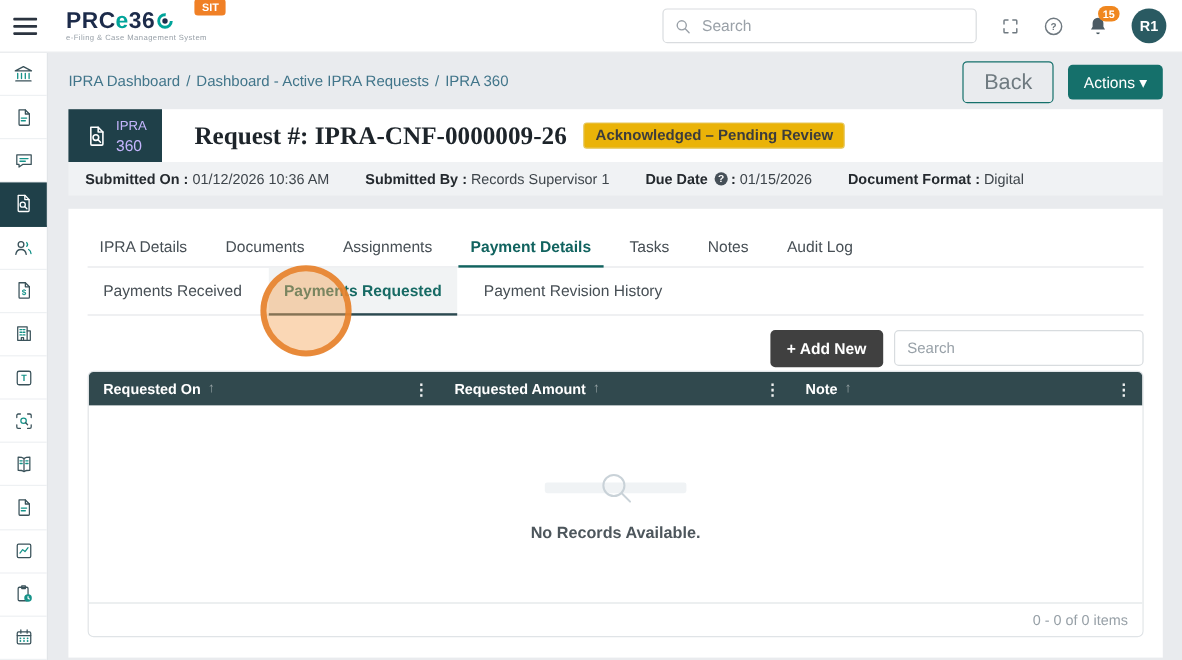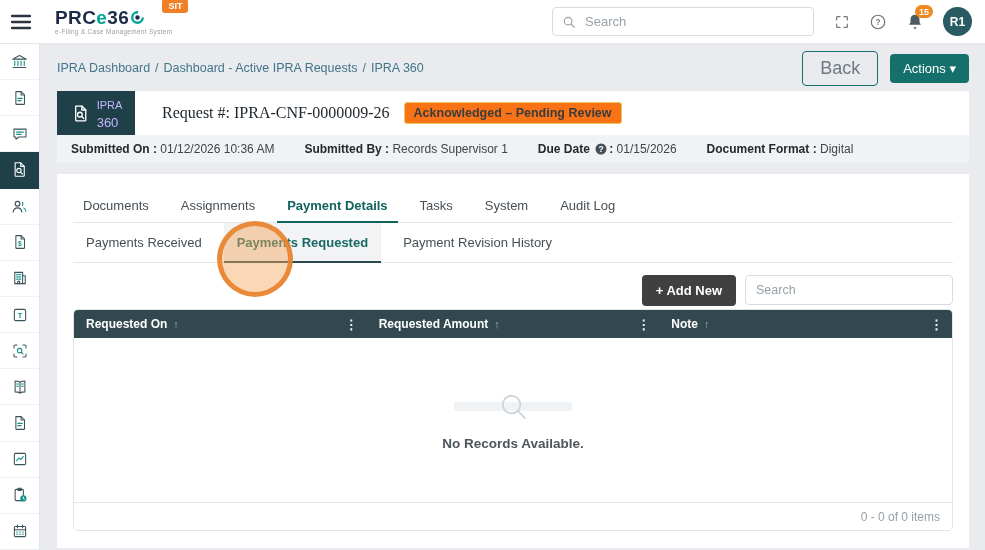--- a/index.html
+++ b/index.html
@@ -48,22 +48,22 @@
   .sep{margin:0 5px;color:#41758a;}
   .btn-back{border:1px solid #15706b;color:#6f7a80;background:transparent;border-radius:4px;
             padding:6px 17px;font-size:18px;cursor:pointer;font-family:"Liberation Sans",sans-serif;}
   .btn-actions{background:#15706b;color:#fff;border:none;border-radius:4px;padding:7px 13px;font-size:13px;
                margin-left:12px;cursor:pointer;font-family:"Liberation Sans",sans-serif;}
   .header-card{margin:5px 16px 0 17px;background:#fff;height:44px;display:flex;align-items:center;}
   .ipra-badge{width:78px;height:44px;background:#1f4049;color:#c4b5fd;display:flex;align-items:center;
               justify-content:center;gap:6px;flex:0 0 78px;}
   .ipra-badge .bt{font-size:11px;line-height:11px;}
   .ipra-badge .bb{font-size:13px;font-weight:400;line-height:13px;}
-  .req-title{margin-left:27px;font-family:"Liberation Serif",serif;font-size:16px;font-weight:400;color:#1d242a;}
-  .status-chip{margin-left:14px;background:#f97316;border:1px solid #e5c75e;border-radius:3px;
+  .req-title{margin-left:27px;font-family:"Liberation Serif",serif;font-size:21px;font-weight:700;color:#1d242a;}
+  .status-chip{margin-left:14px;background:#eab308;border:1px solid #e5c75e;border-radius:3px;
                padding:3px 9px;font-size:12.5px;font-weight:700;color:#3c3c3c;}
   .meta-bar{margin:0 16px 0 17px;background:#f0f2f4;height:28px;padding:0 14px;display:flex;gap:30px;
             font-size:12px;color:#3e454b;align-items:center;box-sizing:border-box;}
   .meta-item b{color:#24292e;font-weight:700;}
   
   .content-card{margin:11px 16px 0 17px;background:#fff;height:374px;padding:16px 16px 0;box-sizing:border-box;}
   .tabs-row{display:flex;gap:12px;border-bottom:1px solid #e4e7ea;height:32px;}
   .tab{font-size:13px;color:#474f55;padding:0 10px;display:flex;align-items:center;cursor:pointer;
        border-bottom:2px solid transparent;margin-bottom:-1px;}
   .tab.active{color:#11635f;font-weight:700;border-bottom-color:#11635f;}
@@ -307,25 +307,26 @@
       <div class="meta-item"><b>Submitted By </b><b>: </b><span>Records Supervisor 1</span></div>
       <div class="meta-item"><b>Due Date </b><svg width="12" height="12" viewBox="0 0 12 12" style="vertical-align:-2px;margin:0 2px">
           <circle cx="6" cy="6" r="5.5" fill="#454f57"></circle>
           <text x="6" y="8.7" font-size="8.5" fill="#fff" stroke="none" text-anchor="middle" font-weight="bold">?</text>
         </svg><b>: </b><span>01/15/2026</span></div>
       <div class="meta-item"><b>Document Format </b><b>: </b><span>Digital</span></div>
     </div>
 
   <div class="content-card">
     <div class="tabs-row" id="tabs-row">
+        <span class="tab">IPRA Details</span>
         <span class="tab">Documents</span>
         <span class="tab">Assignments</span>
         <span class="tab active">Payment Details</span>
         <span class="tab">Tasks</span>
-        <span class="tab">System</span>
+        <span class="tab">Notes</span>
         <span class="tab">Audit Log</span>
       </div>
     <div class="subtabs-row" id="subtabs-row">
         <span class="subtab">Payments Received</span>
         <span class="subtab active">Payments Requested</span>
         <span class="subtab">Payment Revision History</span>
       </div>
 
     <div class="toolbar">
       <button class="btn-add">+ Add New</button>

